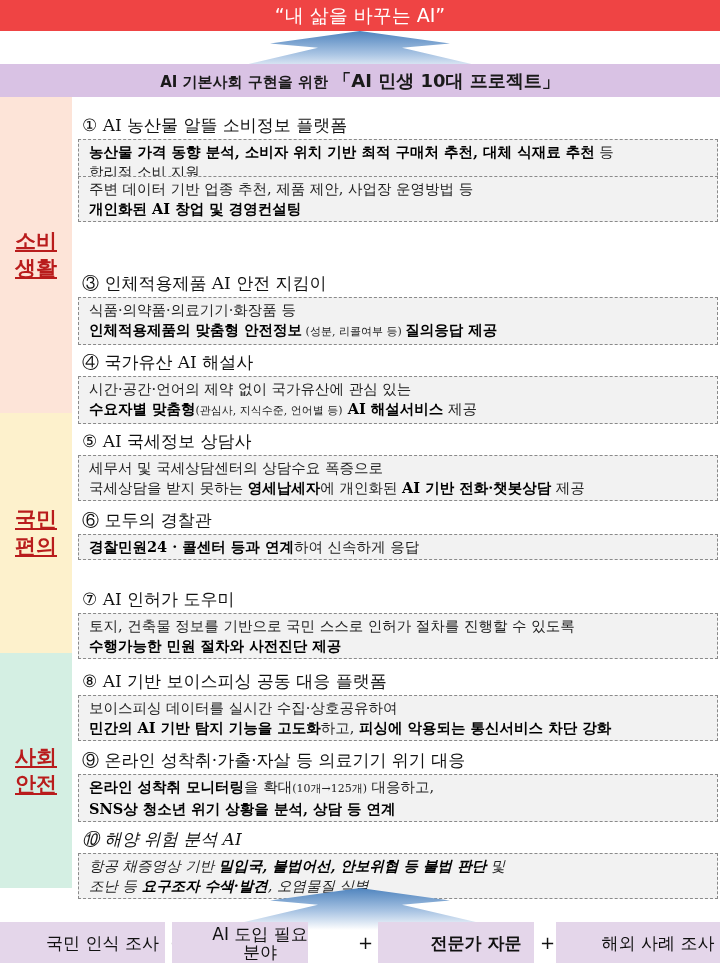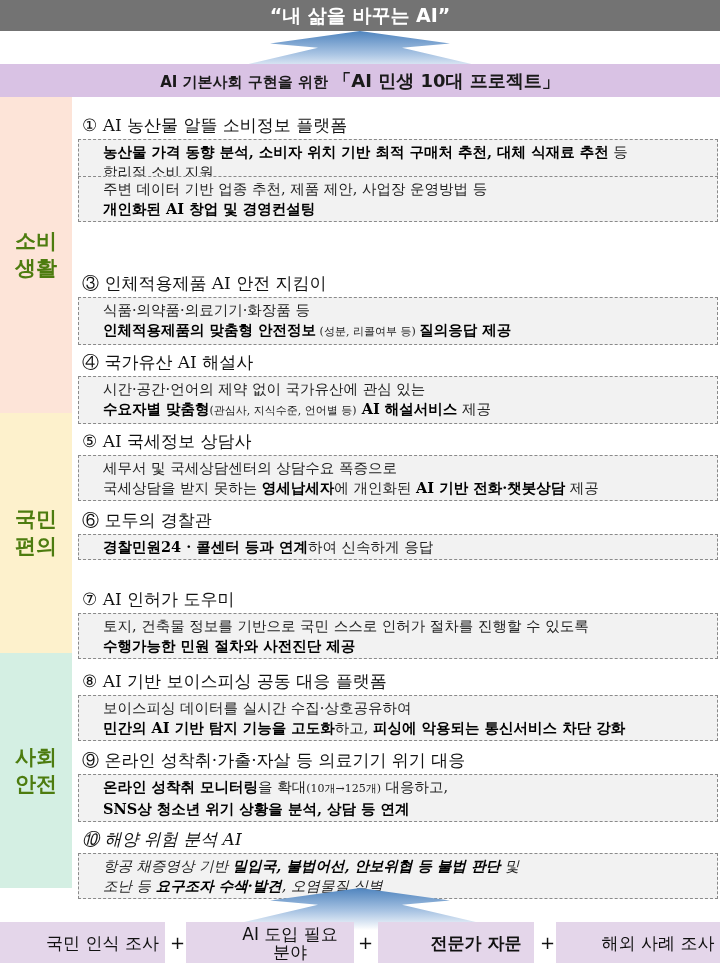--- a/index.html
+++ b/index.html
@@ -1,22 +1,22 @@
 <!DOCTYPE html>
 <html><head>
 <meta charset="utf-8">
 <style>
   * { box-sizing: border-box; margin: 0; padding: 0; }
   html, body { width: 720px; height: 963px; background: #ffffff; overflow: hidden; }
   body { position: relative; font-family: "DejaVu Serif", "Liberation Serif", serif; color: #111; }
 
   .top-banner {
     position: absolute; left: 0; top: 0; width: 720px; height: 31px;
-    background: #737373; color: #fff;
-    font-family: "DejaVu Sans", "Liberation Sans", sans-serif; font-weight: bold;
+    background: #ef4444; color: #fff;
+    font-family: "DejaVu Sans", "Liberation Sans", sans-serif; font-weight: normal;
     font-size: 19px; text-align: center; line-height: 31px;
   }
   .arrow {
     position: absolute; left: 210px; width: 300px; height: 42px;
     background: linear-gradient(to bottom, #4f84be 0%, #a9c4e3 55%, #ffffff 100%);
     clip-path: polygon(50% 0%, 80% 30%, 64% 40%, 100% 100%, 0% 100%, 36% 40%, 20% 30%);
   }
   .arrow.a1 { top: 31px; }
   .arrow.a2 { top: 888px; }
 
@@ -24,33 +24,33 @@
     position: absolute; left: 0; top: 64px; width: 720px; height: 33px;
     background: #d9c2e4; text-align: center; line-height: 33px;
     font-family: "DejaVu Sans", "Liberation Sans", sans-serif; font-size: 15px; font-weight: bold; color: #1a1a1a;
   }
   .subtitle-bar .big { font-size: 18px; }
 
   .category {
     position: absolute; left: 0; width: 72px;
     display: flex; align-items: center; justify-content: center;
     font-family: "DejaVu Sans", "Liberation Sans", sans-serif; font-weight: bold;
-    font-size: 21px; line-height: 27px; text-align: center; color: #4d7c0f;
+    font-size: 21px; line-height: 27px; text-align: center; color: #b91c1c; text-decoration: underline;
   }
   .cat-consumer { top: 97px; height: 316px; background: #fde4d8; }
   .cat-convenience { top: 413px; height: 240px; background: #fdf1cc; }
   .cat-safety { top: 653px; height: 235px; background: #d4efe3; }
 
   .project { position: absolute; left: 78px; width: 640px; }
   .project-title {
     height: 28px; line-height: 28px; font-size: 17px; padding-left: 4px; color: #111; margin-top: 14px;
   }
   .project-box {
     background: #f2f2f2; border: 1px dashed #8a8a8a;
-    padding: 2px 24px; font-size: 14.5px; line-height: 20px; color: #222;
+    padding: 2px 10px; font-size: 14.5px; line-height: 20px; color: #222;
     white-space: nowrap; overflow: hidden;
   }
   .project-box b { font-weight: bold; color: #000; }
   .project-box .small { font-size: 11px; }
 
   .bottom-row { position: absolute; left: 0; top: 922px; width: 720px; height: 41px; }
   .src-box {
     position: absolute; top: 0; height: 41px; background: #e4d6ea;
     display: flex; align-items: center; justify-content: center; text-align: center;
     font-family: "DejaVu Sans", "Liberation Sans", sans-serif; font-size: 17px; color: #111; line-height: 18px; padding-left: 40px;
@@ -158,21 +158,21 @@
         <div><span>조난 등 </span><b>요구조자 수색·발견</b><span>, 오염물질 식별</span></div>
       </div>
     </div>
   </div>
 
 <div class="arrow a2"></div>
 
 <div class="bottom-row">
   <div class="src-box" style="left:0;width:165px;">국민 인식 조사</div>
   <div class="plus" style="left:170px;">+</div>
-  <div class="src-box" style="left:186px;width:168px;">
+  <div class="src-box" style="left:172px;width:136px;">
     <div>
         <div>AI 도입 필요</div>
         <div>분야</div>
       </div>
   </div>
   <div class="plus" style="left:358px;">+</div>
   <div class="src-box" style="left:378px;width:156px;font-weight:bold;">전문가 자문</div>
   <div class="plus" style="left:540px;">+</div>
   <div class="src-box" style="left:556px;width:164px;">해외 사례 조사</div>
 </div>

